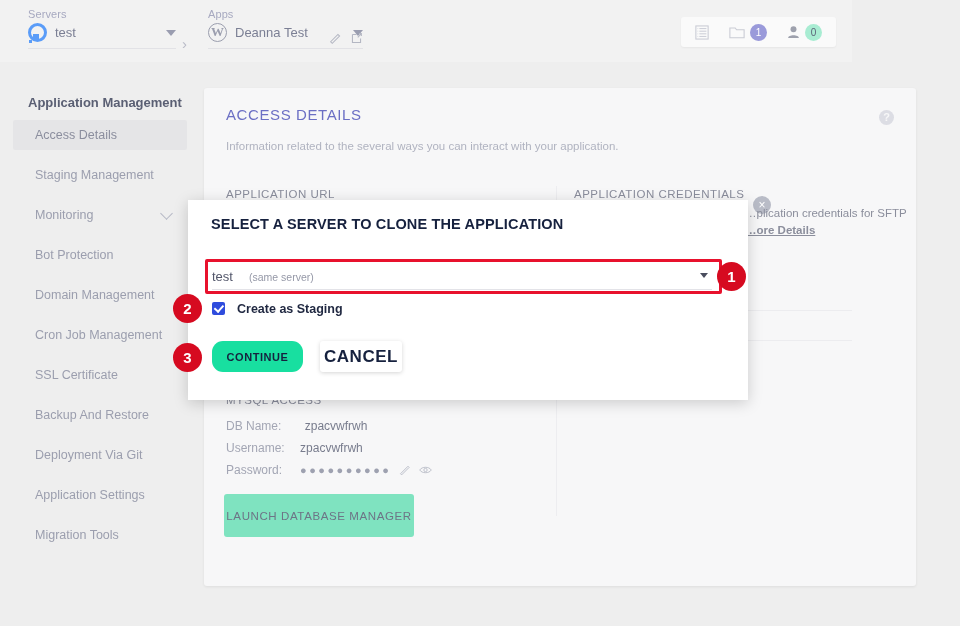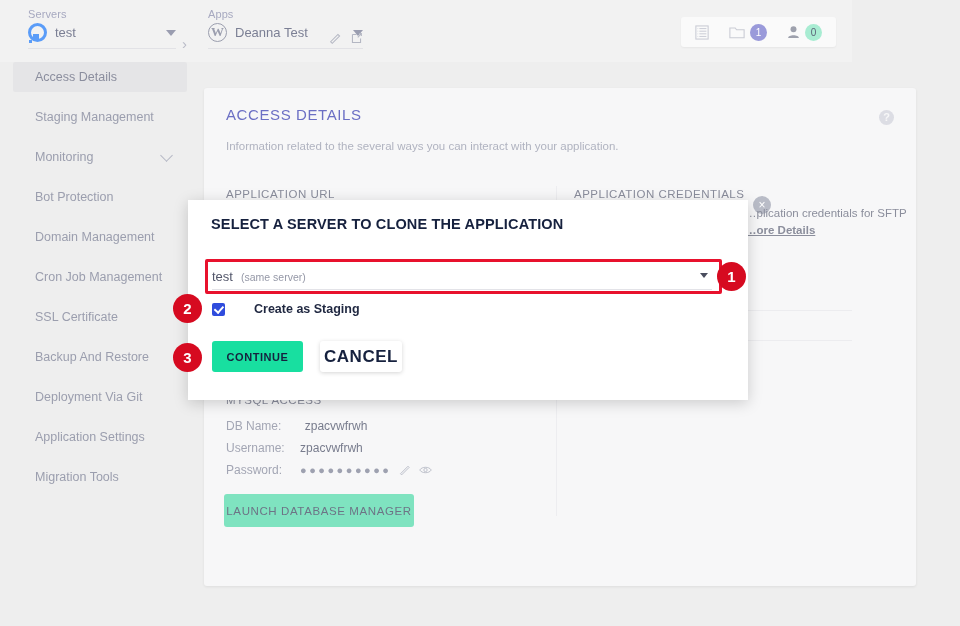--- a/index.html
+++ b/index.html
@@ -121,21 +121,21 @@
   .mysql-head {
     position: absolute; left: 22px; top: 306px;
     font-size: 11.5px; color: #8a8d9c; letter-spacing: .5px;
   }
   .kv { position: absolute; font-size: 12px; }
   .kv-k { color: #a3a6b4; }
   .kv-v { color: #787c8d; }
   .dots { letter-spacing: 2.5px; color: #9ea1b0; font-size: 11px; }
   .db-btn {
     position: absolute; left: 20px; top: 406px;
-    width: 190px; height: 33px; background: #7fe3c0;
+    width: 190px; height: 43px; background: #7fe3c0;
     border: none; border-radius: 3px; color: #6d7486;
     font-size: 11.5px; letter-spacing: .6px;
     font-family: "Liberation Sans", sans-serif;
   }
 
   
   .tip {
     position: absolute; left: 745px; top: 205px;
     width: 168px; font-size: 11.5px; color: #8b8e9c; line-height: 17px;
   }
@@ -157,44 +157,44 @@
     position: absolute; left: 23px; top: 16px;
     font-size: 14.5px; font-weight: bold; color: #16213e;
     letter-spacing: .15px;
   }
   .select {
     position: absolute; left: 24px; top: 64px;
     width: 500px; height: 26px; border-bottom: 1px solid #e3e3e8;
     display: flex; align-items: center; background: #fff;
   }
   .sel-main { font-size: 13px; color: #53576b; }
-  .sel-sub  { font-size: 10.5px; color: #9598a7; margin-left: 8px; }
+  .sel-sub  { font-size: 10.5px; color: #9598a7; margin-left: 16px; }
   .sel-caret {
     position: absolute; right: 4px; top: 9px;
     width: 0; height: 0; border-left: 4.5px solid transparent;
     border-right: 4.5px solid transparent; border-top: 5.5px solid #4a4d5e;
   }
   .chk-row {
     position: absolute; left: 24px; top: 102px;
-    display: flex; align-items: center; gap: 29px;
+    display: flex; gap: 12px;
   }
   .chk {
     width: 13px; height: 13px; background: #2f4cdd;
     border-radius: 2px; position: relative;
   }
   .chk::after {
     content:""; position: absolute; left: 4px; top: 1px;
     width: 3.5px; height: 7px; border-right: 2px solid #fff;
     border-bottom: 2px solid #fff; transform: rotate(42deg);
   }
   .chk-lbl { font-size: 12.5px; color: #1f2740; font-weight: bold; }
   .btn-continue {
     position: absolute; left: 212px; top: 341px;
     width: 91px; height: 31px; background: #18dfa0;
-    border: none; border-radius: 3px; color: #16213e;
+    border: none; border-radius: 11px; color: #16213e;
     font-size: 11px; font-weight: bold; letter-spacing: .55px;
     font-family: "Liberation Sans", sans-serif;
   }
   .btn-cancel {
     position: absolute; left: 320px; top: 341px;
     width: 82px; height: 31px; background: #fff;
     border: none; border-radius: 3px; color: #16213e;
     font-size: 17px; font-weight: bold; letter-spacing: .55px;
     box-shadow: 0 1px 4px rgba(0,0,0,.17);
     font-family: "Liberation Sans", sans-serif;
@@ -270,20 +270,21 @@
         <svg width="13" height="14" viewBox="0 0 14 15">
           <circle cx="7" cy="4.5" r="3.2" fill="#9ea1ad"></circle>
           <path d="M1.2 14 C1.2 10 12.8 10 12.8 14 Z" fill="#9ea1ad"></path>
         </svg>
         <span class="badge green">0</span>
       </span>
     </div>
   </div>
 
   <div class="sidebar">
+    <div class="sb-title">Application Management</div>
 
     <div class="sb-item active">
       <span>Access Details</span>
     </div>
     <div class="sb-item">
       <span>Staging Management</span>
     </div>
     <div class="sb-item">
       <span>Monitoring</span>
       <span class="sb-chev"></span>

